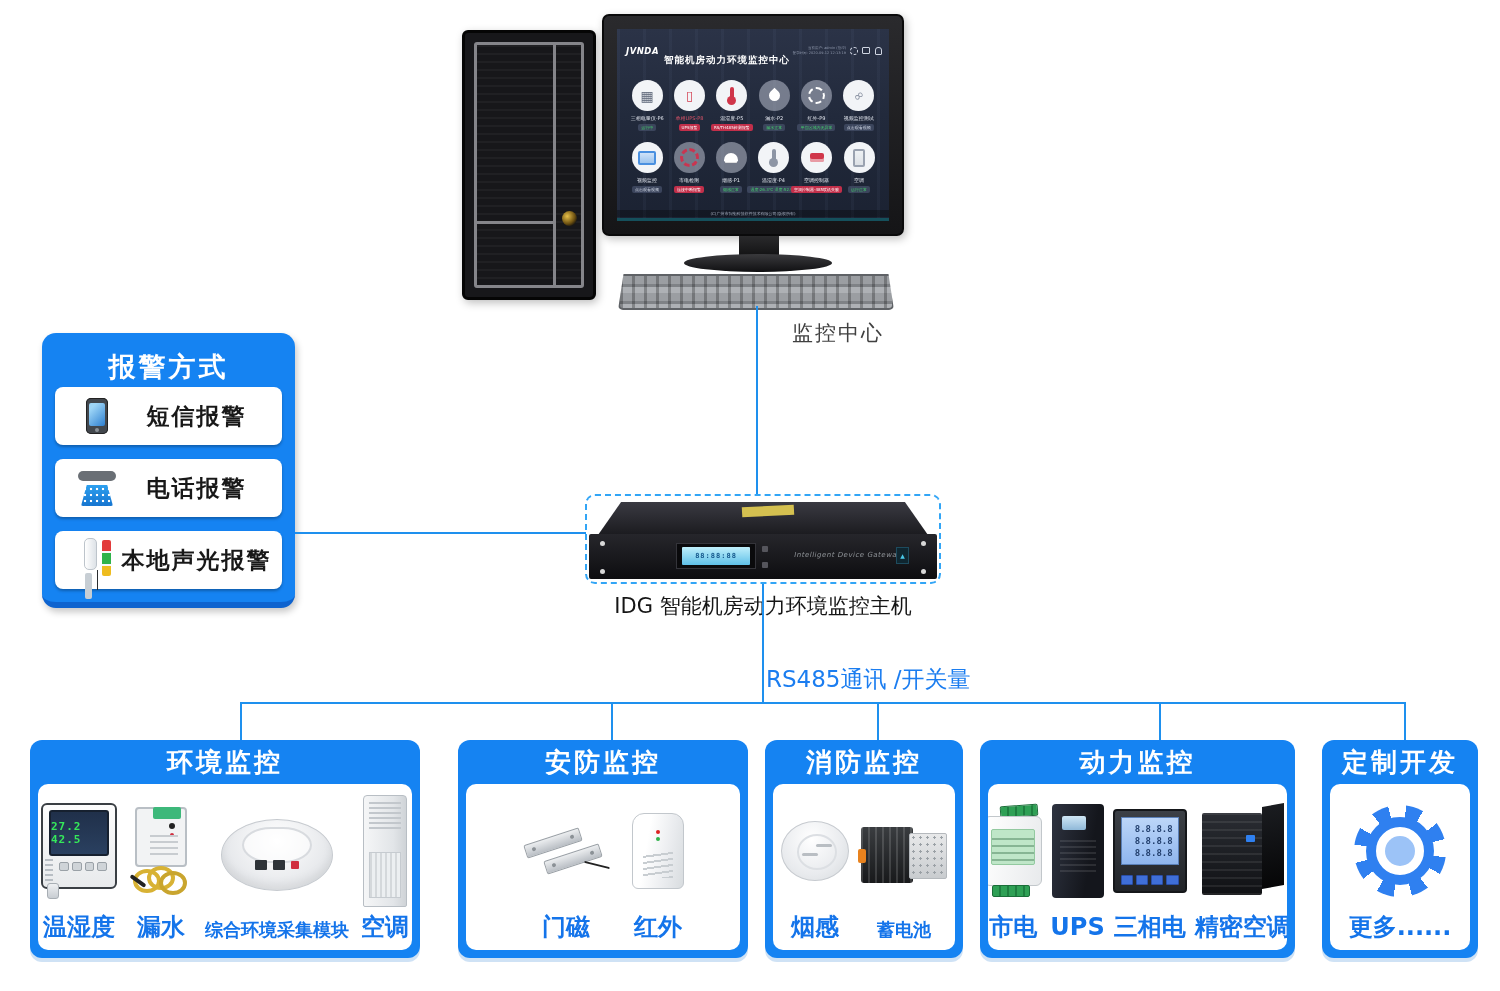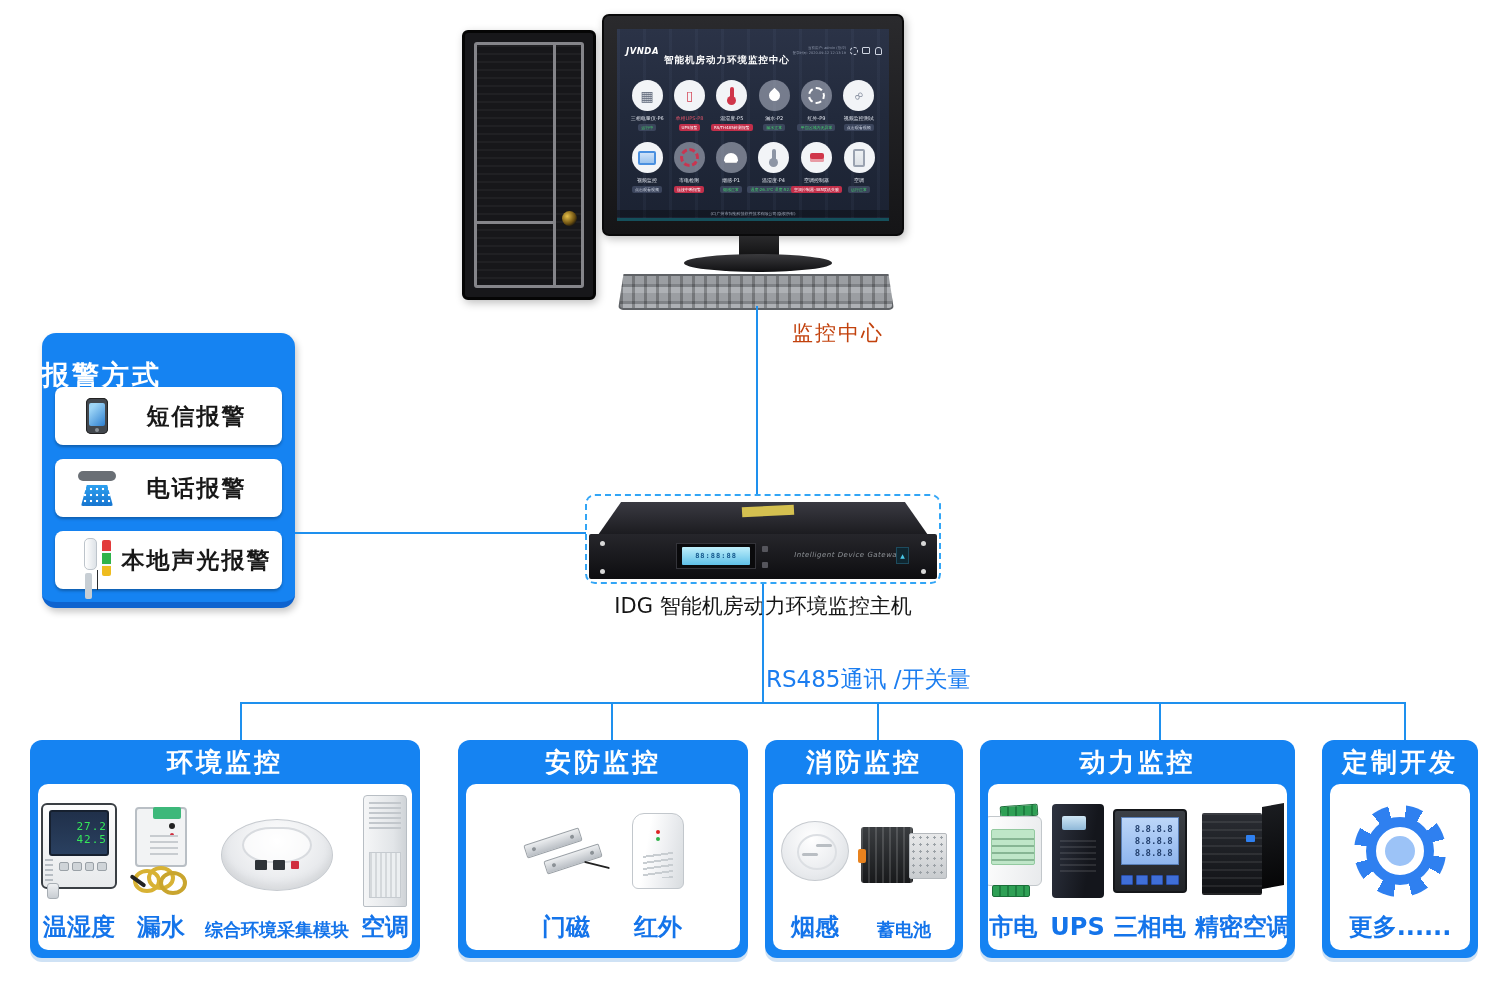--- a/index.html
+++ b/index.html
@@ -72,26 +72,26 @@
   .scr-strip { position:absolute; left:0; right:0; bottom:0; height:3px; background:#15505c; }
 
   .m-neck { position:absolute; left:739px; top:236px; width:40px; height:24px; background:linear-gradient(#2a2a2c,#0e0e0f); }
   .m-base { position:absolute; left:684px; top:254px; width:148px; height:18px; border-radius:50%;
     background:linear-gradient(#3a3a3d,#101012); }
   .keyboard { position:absolute; left:618px; top:274px; width:276px; height:36px; border-radius:5px;
     background:repeating-linear-gradient(90deg, rgba(0,0,0,.25) 0 3px, transparent 3px 12px),
                repeating-linear-gradient(180deg, #9b9ea2 0 8px, #7f8286 8px 11px, #aeb1b5 11px 17px);
     border:2px solid #5f6266; clip-path:polygon(2% 0, 98% 0, 100% 100%, 0 100%); }
 
-  .lbl-center { position:absolute; left:792px; top:319px; font-size:21px; color:#c2410c; letter-spacing:2px; }
+  .lbl-center { position:absolute; left:792px; top:319px; font-size:21px; color:#404040; letter-spacing:2px; }
 
   
   .alarm-panel { position:absolute; left:42px; top:333px; width:253px; height:275px; background:#1583f2;
     border-radius:14px; border-bottom:6px solid #0e63cf; box-shadow:2px 4px 7px rgba(0,0,0,.22); }
-  .alarm-title { margin-top:24px; text-align:left; color:#fff; font-size:27px; font-weight:bold; letter-spacing:3px; }
+  .alarm-title { margin-top:16px; text-align:center; color:#fff; font-size:27px; font-weight:bold; letter-spacing:3px; }
   .alarm-cards { position:absolute; left:13px; right:13px; top:54px; bottom:13px; display:flex; flex-direction:column; justify-content:space-between; }
   .alarm-card { height:58px; background:#fff; border-radius:8px; box-shadow:0 2px 3px rgba(0,0,0,.28);
     display:flex; align-items:center; padding:0 10px 0 18px; }
   .a-ic { width:48px; display:flex; align-items:center; justify-content:center; }
   .a-label { flex:1; text-align:center; font-size:23px; font-weight:600; color:#181818; letter-spacing:2px; white-space:nowrap; }
 
   .smartphone-icon { width:22px; height:36px; background:#42474d; border-radius:5px; position:relative; box-shadow:inset 0 0 0 1px #222; }
   .smartphone-icon::before { content:""; position:absolute; left:3px; right:3px; top:5px; bottom:8px;
     background:linear-gradient(135deg,#9ed6f7 20%,#2d7fd0); border-radius:2px; }
   .smartphone-icon::after { content:""; position:absolute; left:50%; bottom:2px; width:4px; height:4px; transform:translateX(-50%); border-radius:50%; background:#8a9096; }
@@ -145,21 +145,21 @@
   .dev-label.small { font-size:18px;font-family:Liberation Mono, monospace; }
   .dev { position:relative; }
 
   
   .dev.temp-humidity-sensor { width:76px; height:96px; }
   .ths-body { position:absolute; inset:0 0 10px 0; background:linear-gradient(#fdfdfd,#e8eaec); border:2px solid #3a3f44; border-radius:6px; }
   .ths-body::before { content:""; position:absolute; left:2px; bottom:4px; width:8px; height:24px;
     background:repeating-linear-gradient(#b8bec4 0 2px, transparent 2px 5px); }
   .ths-screen { position:absolute; left:6px; top:5px; right:6px; height:46px; background:linear-gradient(#20304a,#2a4060);
     border:2px solid #16202f; border-radius:3px; display:flex; align-items:center; justify-content:center; }
-  .ths-val { font-family:"DejaVu Sans Mono","Liberation Mono",monospace; font-size:11px; font-weight:normal; color:#35e85a; letter-spacing:1px;text-align:right; }
+  .ths-val { font-family:"DejaVu Sans Mono","Liberation Mono",monospace; font-size:11px; font-weight:bold; color:#35e85a; letter-spacing:1px; }
   .ths-btns { position:absolute; left:16px; right:8px; bottom:16px; height:9px; display:flex; gap:3px; }
   .ths-btns i { flex:1; background:#cfd4d8; border:1px solid #9aa1a7; border-radius:2px; }
   .ths-probe { position:absolute; left:6px; bottom:0; width:12px; height:16px; background:linear-gradient(#eef0f2,#c8cdd2); border:1px solid #a8aeb4; border-radius:3px; }
 
   .dev.leak-module { width:64px; height:96px; }
   .lk-body { position:absolute; left:6px; top:4px; width:52px; height:60px; background:#f2f3f4; border:2px solid #b9bfc5; border-radius:4px; }
   .lk-green { position:absolute; left:16px; top:-2px; width:28px; height:12px; background:#3db87a; border-radius:2px; }
   .lk-dot { position:absolute; right:10px; top:14px; width:6px; height:6px; border-radius:50%; background:#222; box-shadow:0 9px 0 -1px #d03040; }
   .lk-lines { position:absolute; left:13px; top:26px; width:28px; height:20px; background:repeating-linear-gradient(#c8ccd0 0 2px, transparent 2px 6px); }
   .lk-cable { position:absolute; left:2px; bottom:0; width:60px; height:36px; }

